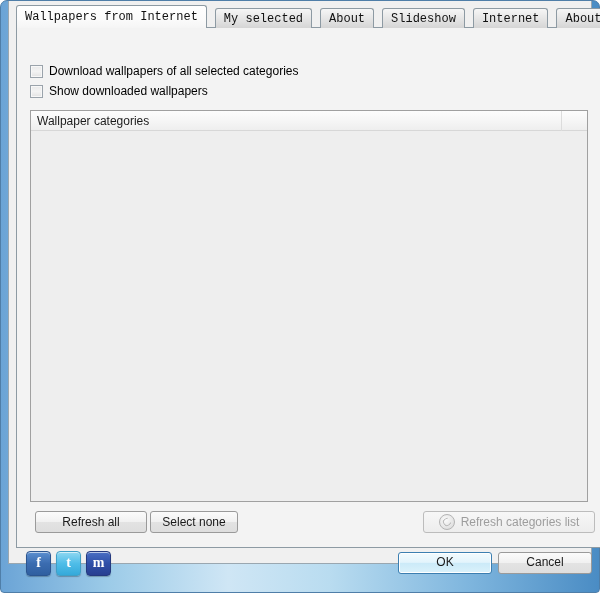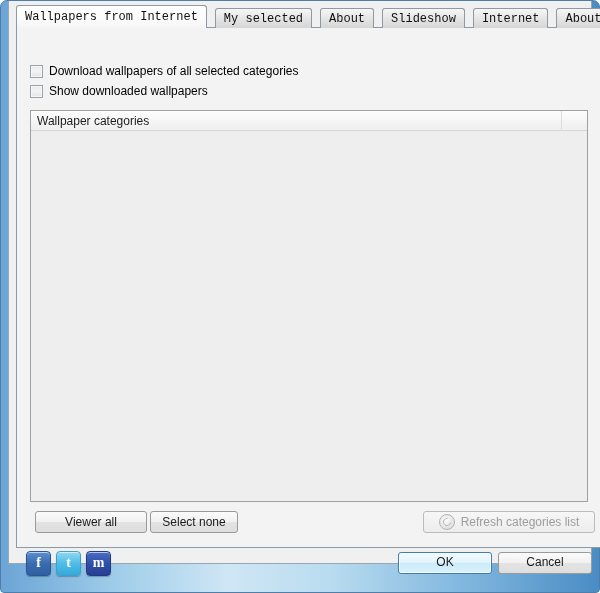--- a/index.html
+++ b/index.html
@@ -373,21 +373,21 @@
       </div>
 
       <div class="listview">
         <div class="listheader">
           <div class="col main">Wallpaper categories</div>
           <div class="col filler"></div>
         </div>
         <div class="listbody"></div>
       </div>
 
-      <div class="btn" id="select-all-button">Viewer all</div>
+      <div class="btn" id="select-all-button">Refresh all</div>
       <div class="btn" id="select-none-button">Select none</div>
       <div class="btn disabled" id="refresh-button">
         <span class="refresh-icon"></span>
         <span>Refresh categories list</span>
       </div>
 
     </div>
 
     <div class="bottombar">
       <div class="social" id="social-facebook">

